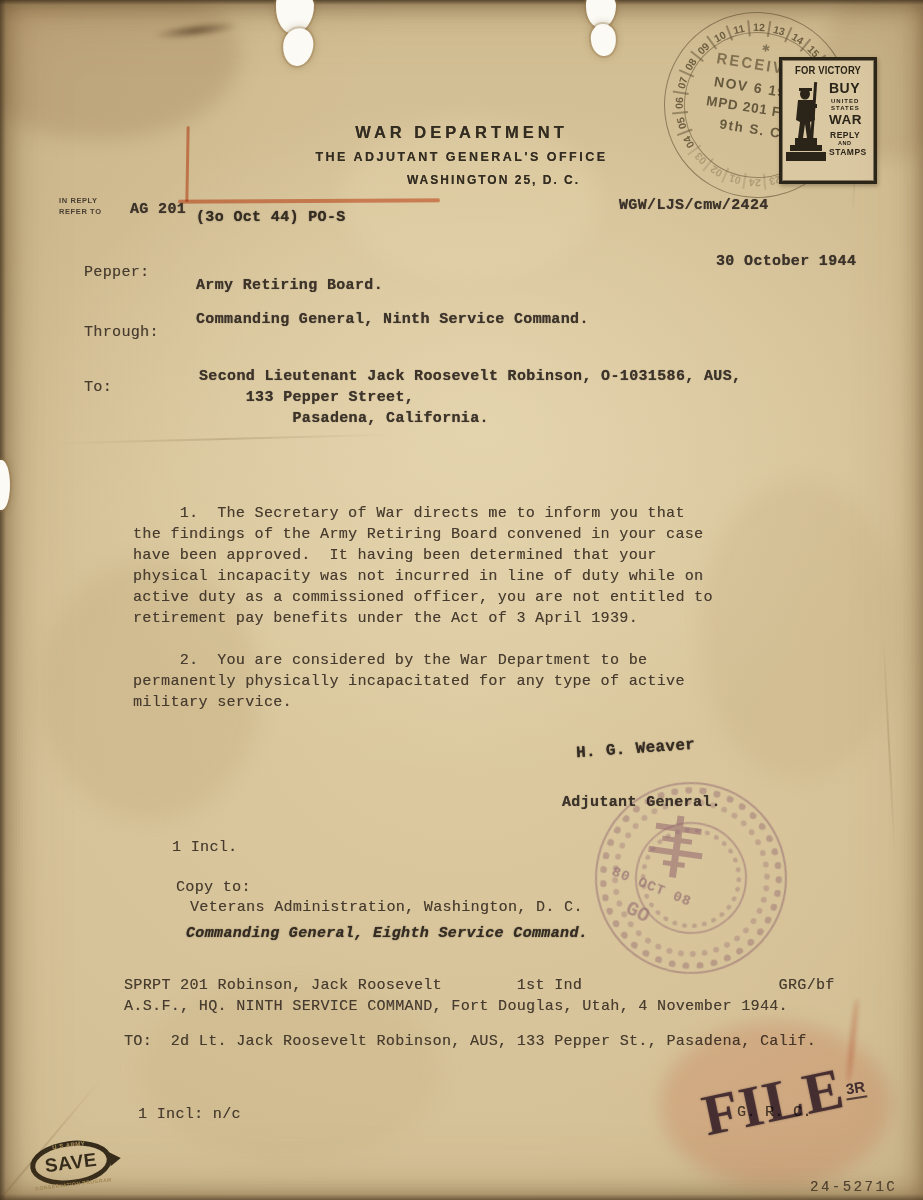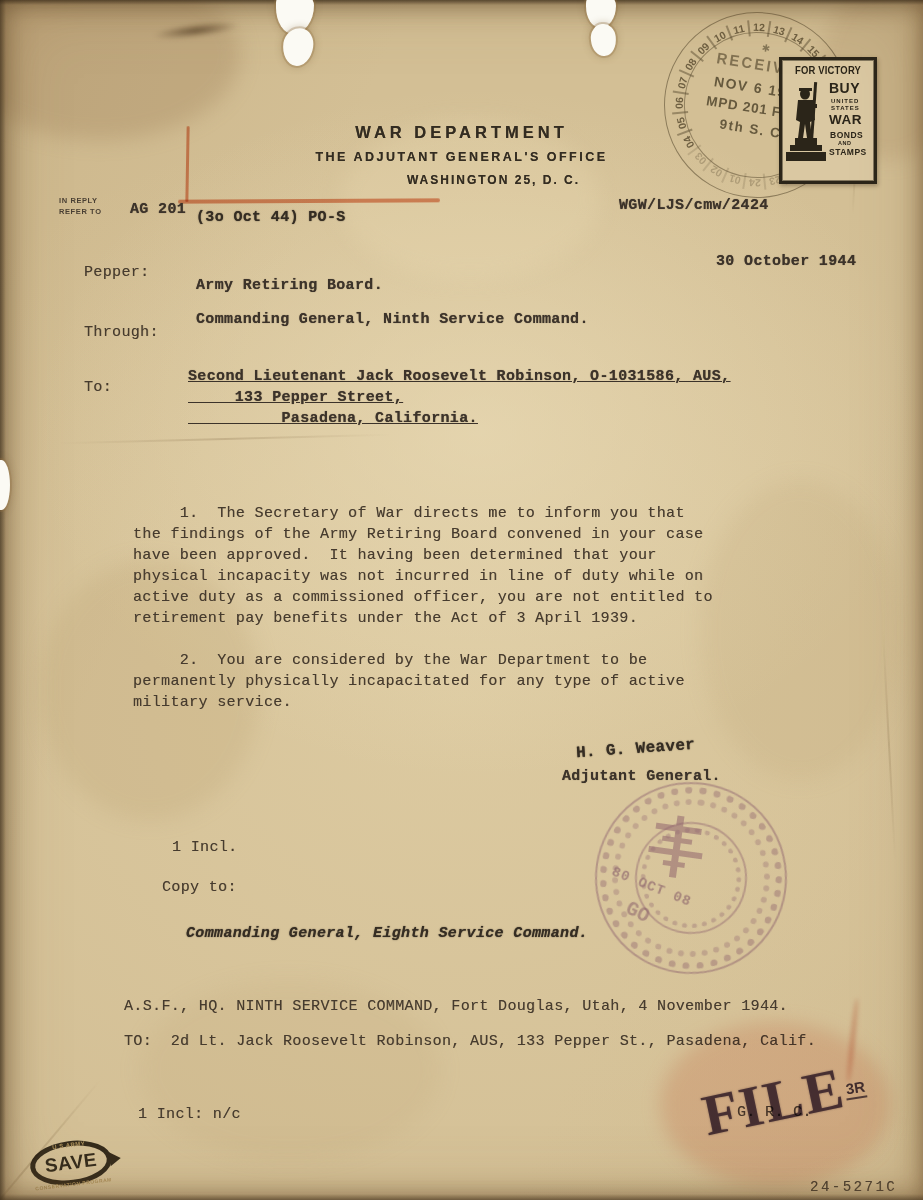--- a/index.html
+++ b/index.html
@@ -110,41 +110,43 @@
 
   <div class="omark" style="left:186px;top:126px;width:3px;height:76px;transform:rotate(1deg);"></div>
   <div class="omark" style="left:178px;top:199px;width:262px;height:3.5px;transform:rotate(-.3deg);"></div>
 
   <div class="t" style="left:84px;top:262px;">Pepper:</div>
   <div class="t b" style="left:196px;top:251px;margin-top:24px;">Army Retiring Board.</div>
   <div class="t b" style="left:716px;top:251px;">30 October 1944</div>
   <div class="t" style="left:84px;top:322px;">Through:</div>
   <div class="t b" style="left:196px;top:309px;">Commanding General, Ninth Service Command.</div>
   <div class="t" style="left:84px;top:377px;">To:</div>
-  <div class="t b" style="left:188px;top:366px;text-decoration:underline;">Second Lieutenant Jack Roosevelt Robinson, O-1031586, AUS,
+  <div class="t b" style="left:199px;top:366px;">Second Lieutenant Jack Roosevelt Robinson, O-1031586, AUS,
      133 Pepper Street,
           Pasadena, California.</div>
 
   <div class="t" style="left:133px;top:503px;">     1.  The Secretary of War directs me to inform you that
 the findings of the Army Retiring Board convened in your case
 have been approved.  It having been determined that your
 physical incapacity was not incurred in line of duty while on
 active duty as a commissioned officer, you are not entitled to
 retirement pay benefits under the Act of 3 April 1939.</div>
   <div class="t" style="left:133px;top:650px;">     2.  You are considered by the War Department to be
 permanently physically incapacitated for any type of active
 military service.</div>
 
   <div class="t xb" style="left:576px;top:739px;font-size:16px;transform:rotate(-4deg);">H. G. Weaver</div>
-  <div class="t b" style="left:562px;top:766px;">Adjutant General.</div>
+  <div class="t b" style="left:562px;top:792px;">Adjutant General.</div>
 
   <div class="t" style="left:172px;top:837px;">1 Incl.</div>
-  <div class="t" style="left:162px;top:877px;">Copy to:</div>
+  <div class="t" style="left:176px;top:877px;">Copy to:</div>
+  <div class="t" style="left:190px;top:897px;">Veterans Administration, Washington, D. C.</div>
   <div class="t xb" style="left:186px;top:923px;font-style:italic;">Commanding General, Eighth Service Command.</div>
 
+  <div class="t" style="left:124px;top:975px;">SPRPT 201 Robinson, Jack Roosevelt        1st Ind                     GRG/bf</div>
   <div class="t" style="left:124px;top:996px;">A.S.F., HQ. NINTH SERVICE COMMAND, Fort Douglas, Utah, 4 November 1944.</div>
   <div class="t" style="left:124px;top:1031px;">TO:  2d Lt. Jack Roosevelt Robinson, AUS, 133 Pepper St., Pasadena, Calif.</div>
 
   <div class="t" style="left:138px;top:1104px;">1 Incl: n/c</div>
   <div class="t" style="left:737px;top:1102px;">G. R. C.</div>
   <div class="t" style="left:810px;top:1177px;font-size:14px;letter-spacing:2.5px;color:#4b4134;">24-5271C</div>
 
   <div id="received-stamp">
     <div class="rs-outer"></div>
     <div class="rs-mid"></div>
@@ -218,21 +220,21 @@
         <rect x="25" y="24" width="8" height="4"></rect>
         <rect x="11" y="58" width="22" height="7"></rect>
         <rect x="6" y="65" width="32" height="6"></rect>
         <rect x="2" y="72" width="40" height="9"></rect>
       </g>
     </svg>
     <div class="vs-t" style="left:47px;top:20px;font-size:14px;letter-spacing:.5px;">BUY</div>
     <div class="vs-t" style="left:49px;top:38px;font-size:6px;letter-spacing:1px;">UNITED</div>
     <div class="vs-t" style="left:49px;top:45px;font-size:6px;letter-spacing:1px;">STATES</div>
     <div class="vs-t" style="left:47px;top:52px;font-size:13.5px;letter-spacing:.5px;">WAR</div>
-    <div class="vs-t" style="left:48px;top:70px;font-size:8.5px;letter-spacing:.5px;">BONDS</div>
+    <div class="vs-t" style="left:48px;top:70px;font-size:8.5px;letter-spacing:.5px;">REPLY</div>
     <div class="vs-t" style="left:56px;top:80px;font-size:5.5px;letter-spacing:.5px;">AND</div>
     <div class="vs-t" style="left:47px;top:87px;font-size:8.5px;letter-spacing:.5px;">STAMPS</div>
   </div>
 
   <div id="purple-stamp">
     <div class="p-ring" style="inset:0;border:2.5px solid rgba(150,100,165,.5);"></div>
     <div class="p-ring" style="inset:5px;border:7px dotted rgba(150,100,165,.42);"></div>
     <div class="p-ring" style="inset:17px;border:6px dotted rgba(150,100,165,.32);"></div>
     <div class="p-ring" style="inset:40px;border:2px solid rgba(150,100,165,.45);"></div>
     <div class="p-ring" style="inset:46px;border:5px dotted rgba(150,100,165,.35);"></div>

